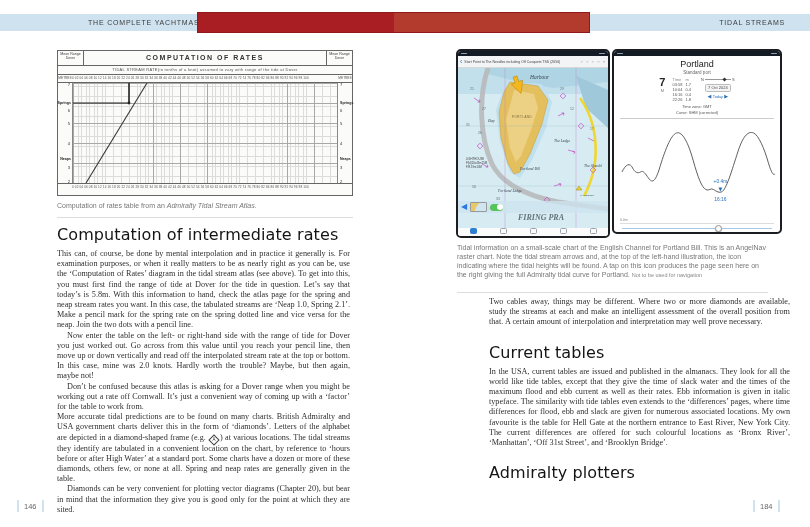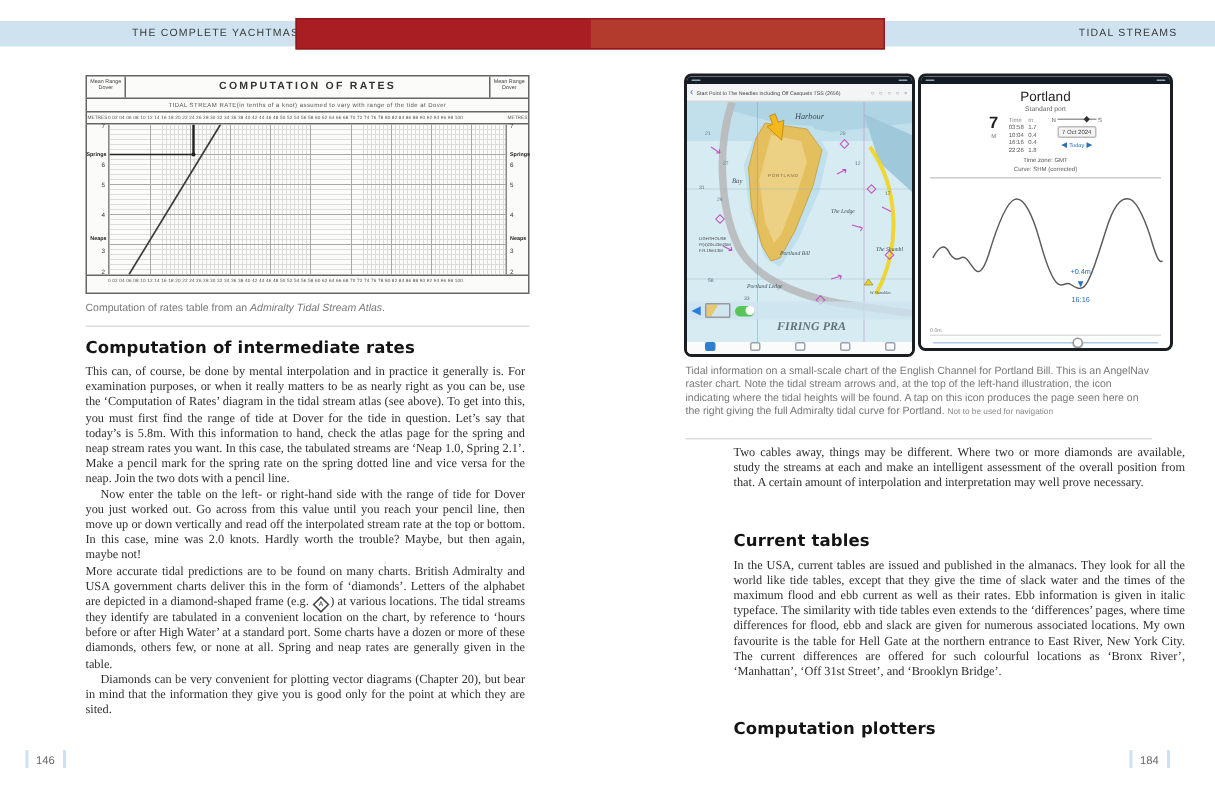--- a/index.html
+++ b/index.html
@@ -11,23 +11,23 @@
            letter-spacing:.8px;color:#3c3c3c;}
   .runhead.left{left:88px;}
   .runhead.right{right:25px;}
   .redbar{position:absolute;left:197px;top:12px;width:393px;height:21px;background:#a91e23;
           border:1px solid #8f191d;box-sizing:border-box;}
   .redbar .half{position:absolute;right:0;top:0;width:50%;height:100%;background:#b23b2e;}
   
   .bodytext p{font-family:"Liberation Serif",serif;font-size:8.2px;line-height:10.2px;
               color:#2f2f2f;text-align:justify;margin:0;}
   .bodytext p.indent{text-indent:10px;}
-  h2.sect{font-family:"DejaVu Sans",sans-serif;font-weight:bold;font-size:11px;color:#141414;
+  h2.sect{font-family:"DejaVu Sans",sans-serif;font-weight:normal;font-size:16px;color:#141414;
           margin:0 0 5px 0;letter-spacing:.1px;}
-  h2.sect.gap{margin-top:26px;}
+  h2.sect.gap{margin-top:15px;}
   .caption{position:absolute;font-size:7px;line-height:9px;color:#777;}
   .caption i{font-style:italic;}
   .cap-small{font-size:5.5px;color:#888;}
   .rule{position:absolute;height:1px;background:#ddd;}
   .pageno{position:absolute;top:500px;font-size:7.5px;color:#666;display:flex;align-items:center;}
   .pageno .bar{display:inline-block;width:2px;height:12px;background:#cfe2ef;margin:0 5px;}
   .diamond{display:inline-block;width:6px;height:6px;border:1px solid #444;transform:rotate(45deg);
            margin:0 2px;vertical-align:-1px;}
   .diamond span{display:block;transform:rotate(-45deg);font-size:4.5px;line-height:6px;
                 text-align:center;color:#333;font-family:"Liberation Sans",sans-serif;}
@@ -182,20 +182,21 @@
     </div>
   </div>
 
   <div class="caption" style="left:57px;top:201px;width:296px;"><span>Computation of rates table from an </span><i>Admiralty Tidal Stream Atlas</i><span>.</span></div>
   <div class="rule" style="left:57px;top:217px;width:296px;"></div>
 
   <div class="bodytext" style="position:absolute;left:57px;top:225px;width:293px;">
     <h2 class="sect">Computation of intermediate rates</h2>
     <p>This can, of course, be done by mental interpolation and in practice it generally is. For examination purposes, or when it really matters to be as nearly right as you can be, use the ‘Computation of Rates’ diagram in the tidal stream atlas (see above). To get into this, you must first find the range of tide at Dover for the tide in question. Let’s say that today’s is 5.8m. With this information to hand, check the atlas page for the spring and neap stream rates you want. In this case, the tabulated streams are ‘Neap 1.0, Spring 2.1’. Make a pencil mark for the spring rate on the spring dotted line and vice versa for the neap. Join the two dots with a pencil line.</p>
     <p class="indent">Now enter the table on the left- or right-hand side with the range of tide for Dover you just worked out. Go across from this value until you reach your pencil line, then move up or down vertically and read off the interpolated stream rate at the top or bottom. In this case, mine was 2.0 knots. Hardly worth the trouble? Maybe, but then again, maybe not!</p>
+    <p class="indent">Don’t be confused because this atlas is asking for a Dover range when you might be working out a rate off Cornwall. It’s just a convenient way of coming up with a ‘factor’ for the table to work from.</p>
     <p><span>More accurate tidal predictions are to be found on many charts. British Admiralty and USA government charts deliver this in the form of ‘diamonds’. Letters of the alphabet are depicted in a diamond-shaped frame (e.g. </span><span class="diamond"><span>A</span></span><span>) at various locations. The tidal streams they identify are tabulated in a convenient location on the chart, by reference to ‘hours before or after High Water’ at a standard port. Some charts have a dozen or more of these diamonds, others few, or none at all. Spring and neap rates are generally given in the table.</span></p>
     <p class="indent">Diamonds can be very convenient for plotting vector diagrams (Chapter 20), but bear in mind that the information they give you is good only for the point at which they are sited.</p>
   </div>
 
   <div class="pageno" style="left:12px;">
     <span class="bar"></span>
     <span>146</span>
     <span class="bar"></span>
   </div>
 
@@ -368,21 +369,21 @@
     </div>
   </div>
 
   <div class="caption" style="left:457px;top:243px;width:312px;"><span>Tidal information on a small-scale chart of the English Channel for Portland Bill. This is an AngelNav raster chart. Note the tidal stream arrows and, at the top of the left-hand illustration, the icon indicating where the tidal heights will be found. A tap on this icon produces the page seen here on the right giving the full Admiralty tidal curve for Portland. </span><span class="cap-small">Not to be used for navigation</span></div>
   <div class="rule" style="left:457px;top:292px;width:311px;"></div>
 
   <div class="bodytext" style="position:absolute;left:489px;top:297px;width:301px;">
     <p>Two cables away, things may be different. Where two or more diamonds are available, study the streams at each and make an intelligent assessment of the overall position from that. A certain amount of interpolation and interpretation may well prove necessary.</p>
     <h2 class="sect gap">Current tables</h2>
     <p>In the USA, current tables are issued and published in the almanacs. They look for all the world like tide tables, except that they give the time of slack water and the times of the maximum flood and ebb current as well as their rates. Ebb information is given in italic typeface. The similarity with tide tables even extends to the ‘differences’ pages, where time differences for flood, ebb and slack are given for numerous associated locations. My own favourite is the table for Hell Gate at the northern entrance to East River, New York City. The current differences are offered for such colourful locations as ‘Bronx River’, ‘Manhattan’, ‘Off 31st Street’, and ‘Brooklyn Bridge’.</p>
-    <h2 class="sect gap">Computation plotters</h2>
+    <h2 class="sect gap">Admiralty plotters</h2>
   </div>
 
   <div class="pageno" style="left:748px;">
     <span class="bar"></span>
     <span>184</span>
     <span class="bar"></span>
   </div>
 
 </div>
 

